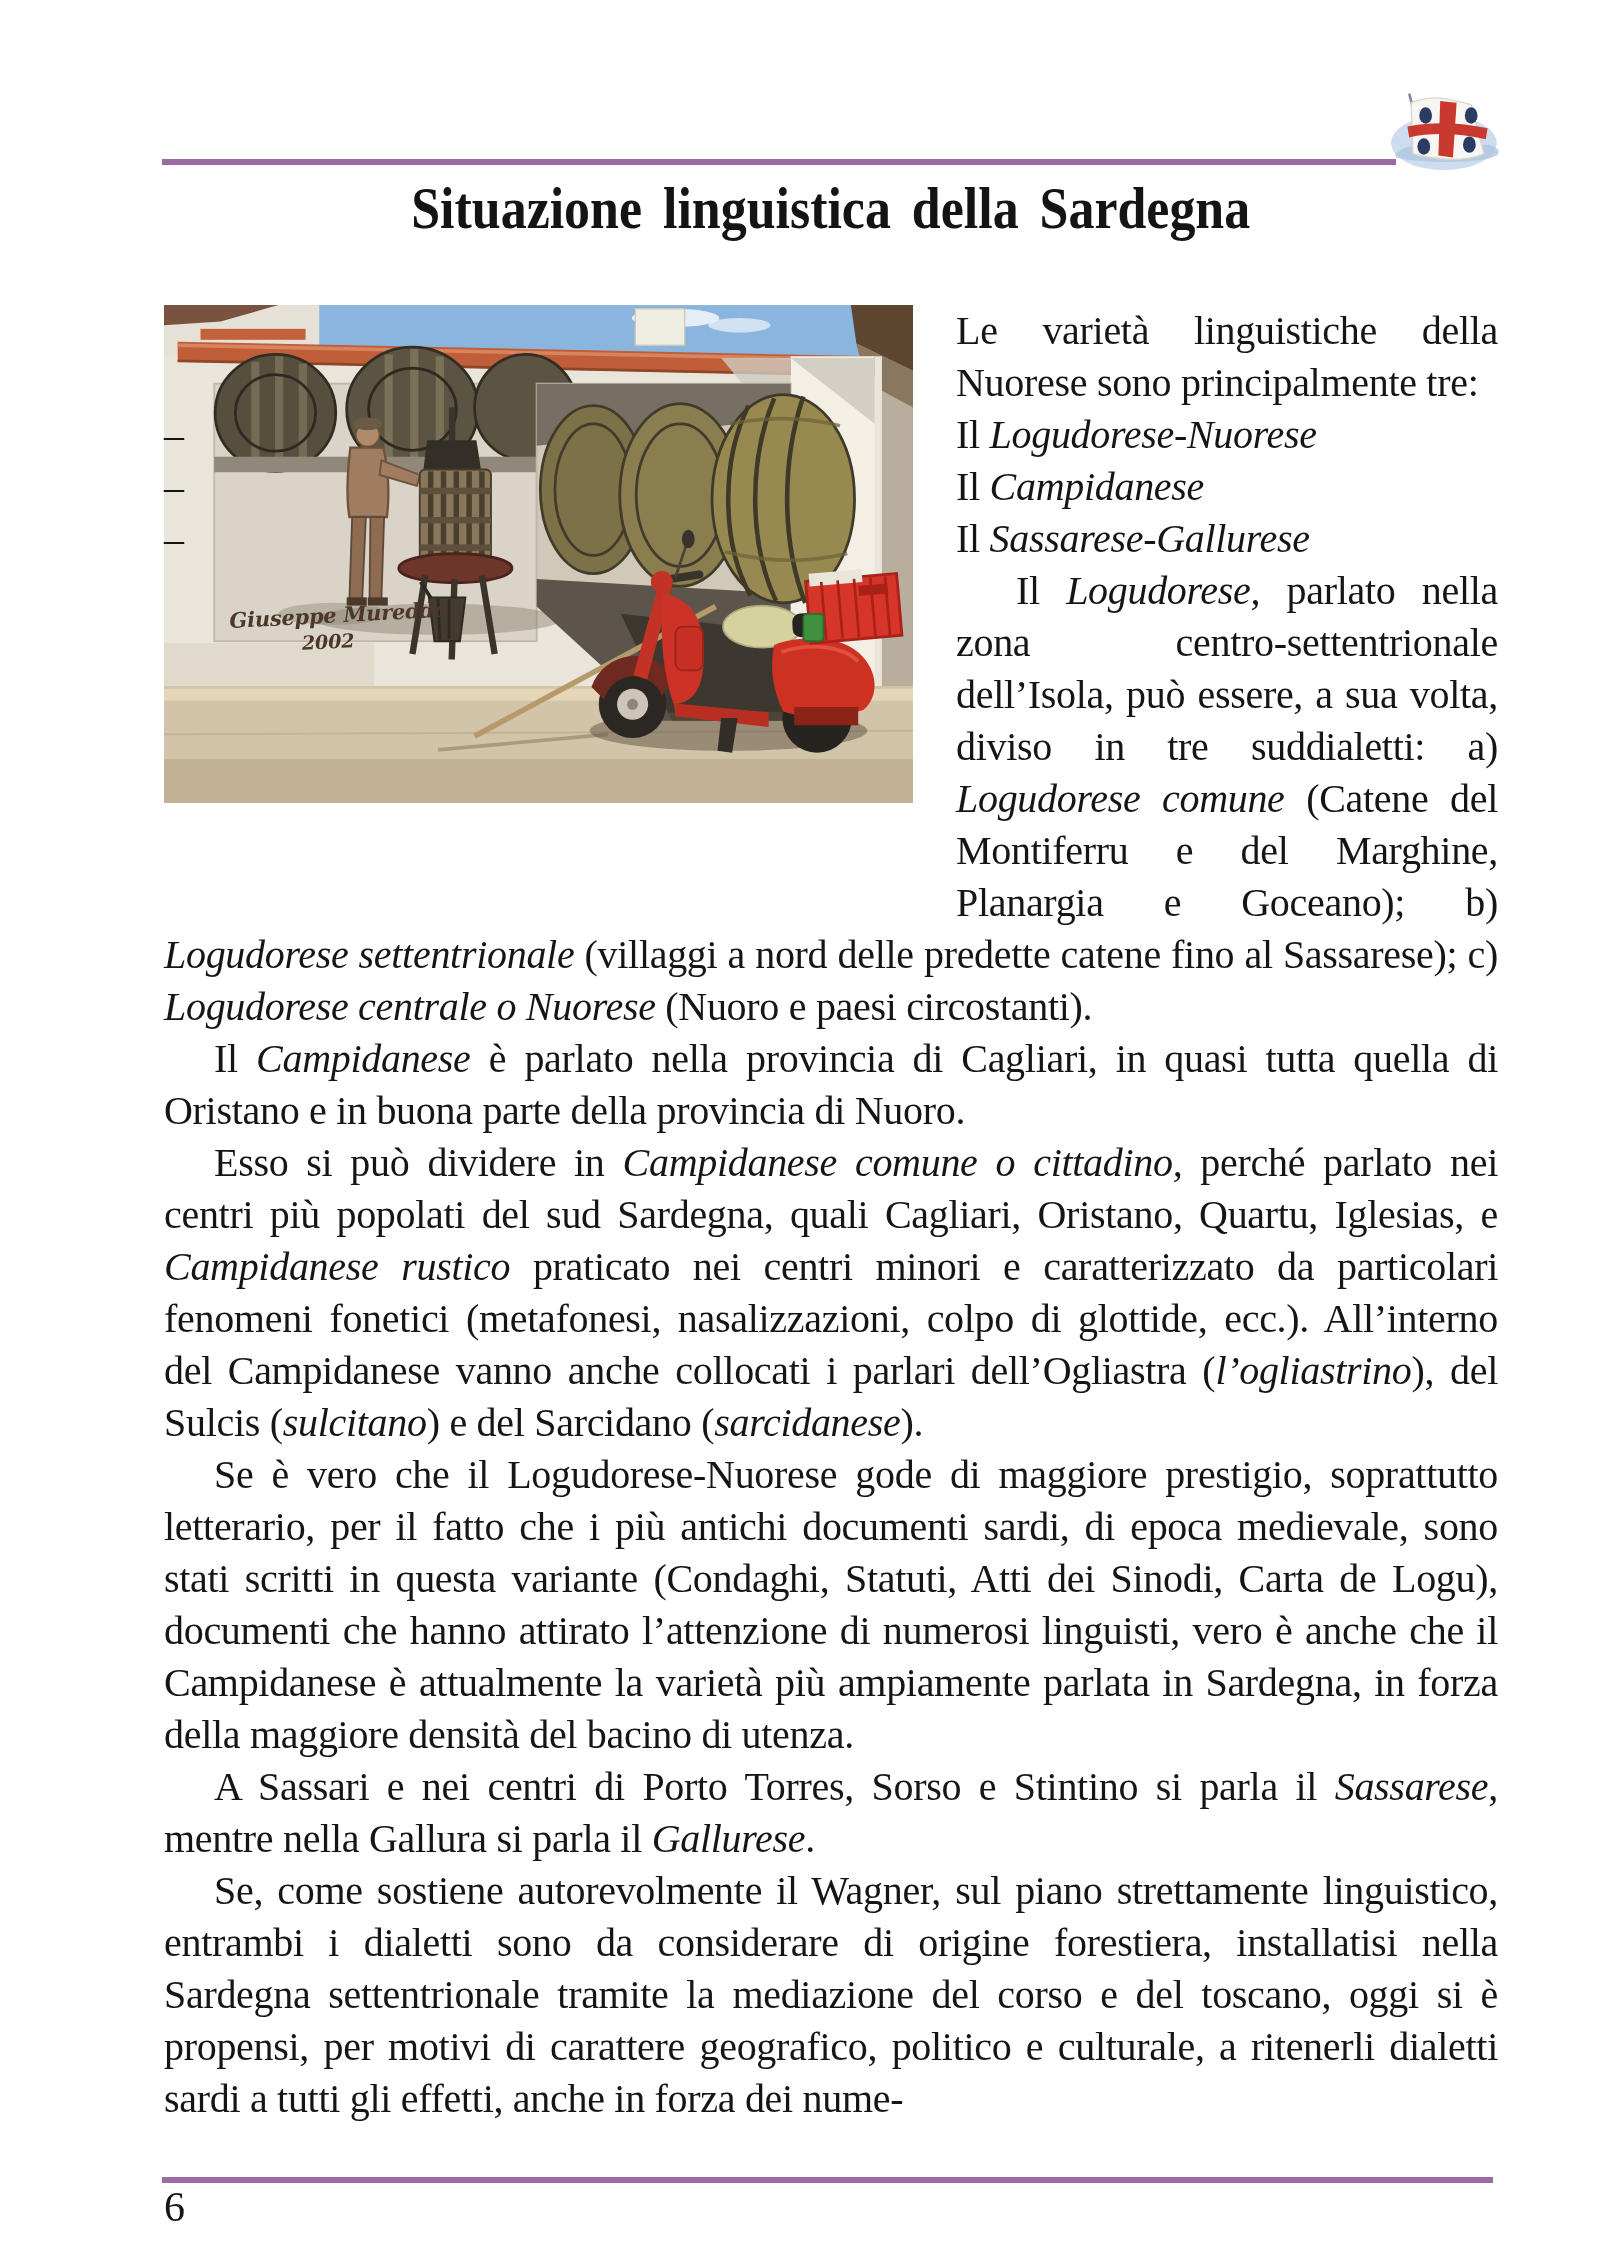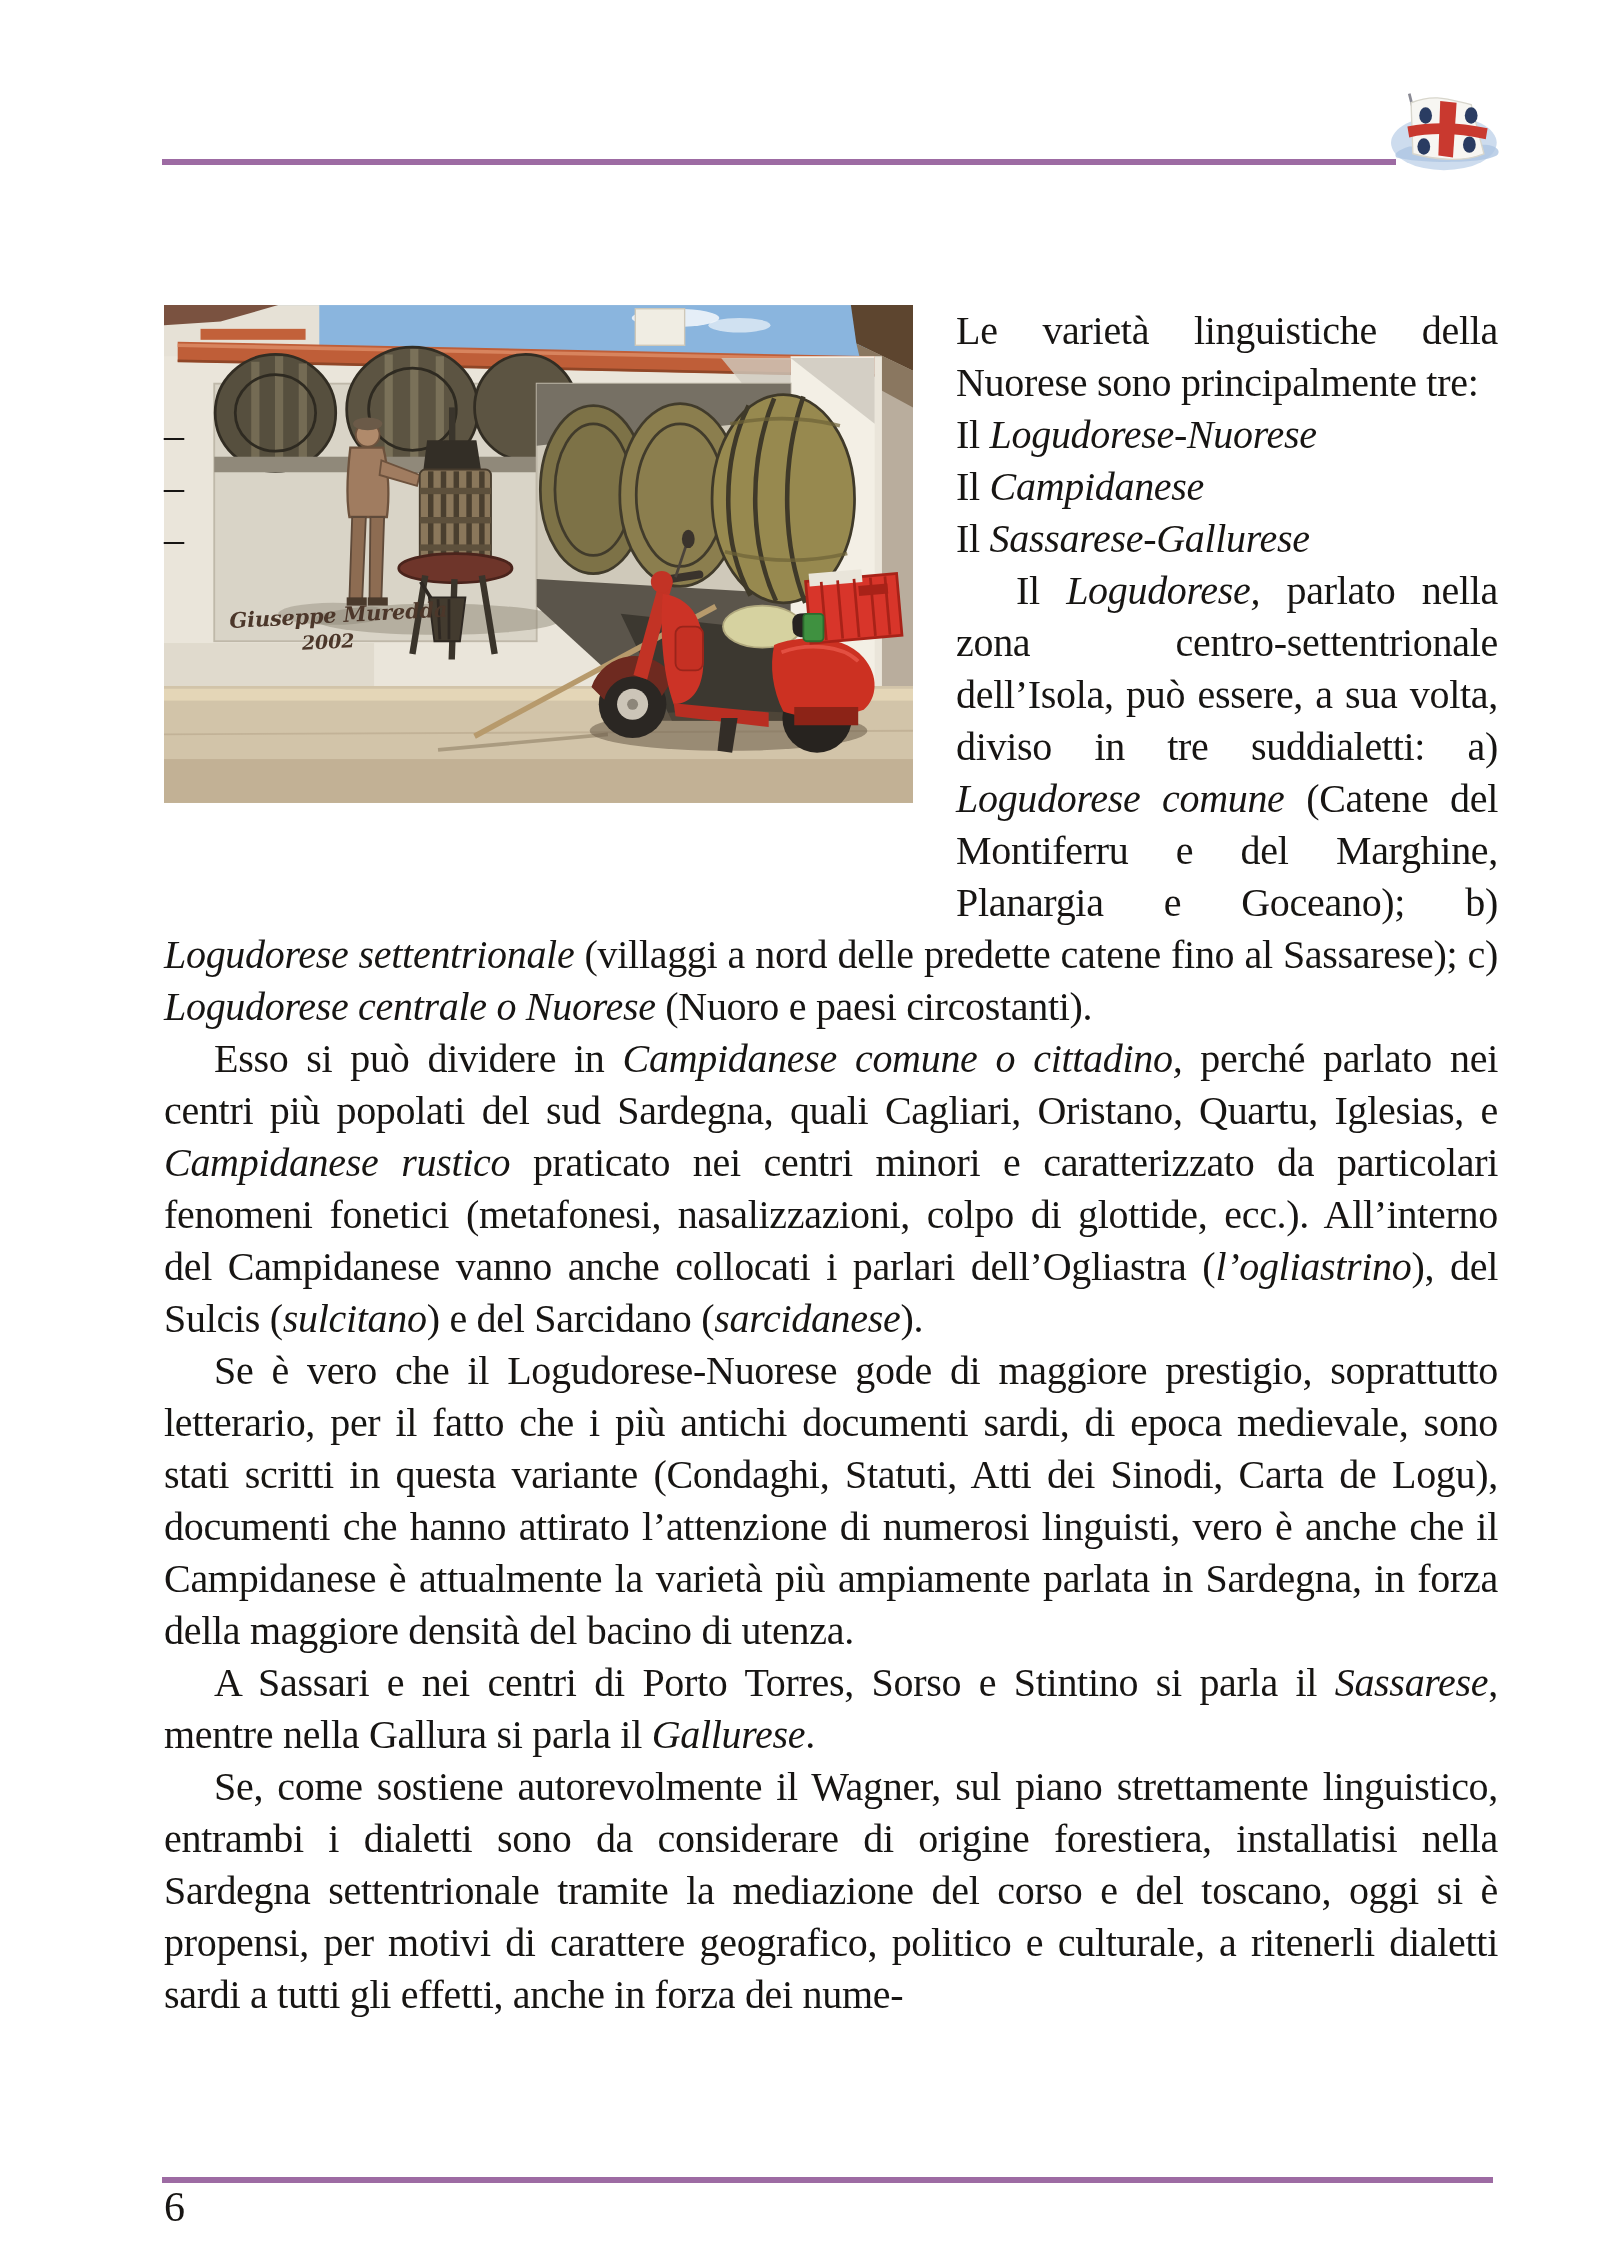--- a/index.html
+++ b/index.html
@@ -74,20 +74,23 @@
     <line x1="22" y1="4" x2="26" y2="20" stroke="#8a8a94" stroke-width="3"></line>
     <path d="M24,14 C50,4 64,10 90,16 L104,70 C80,80 48,76 26,70 Z" fill="#f7f6f2" stroke="#d8d6cc" stroke-width="1.5"></path>
     <path d="M20,40 C50,34 80,36 108,42 L106,54 C78,48 48,46 22,52 Z" fill="#c9392f"></path>
     <path d="M56,12 L74,14 L70,74 L54,72 Z" fill="#c9392f"></path>
     <ellipse cx="40" cy="28" rx="7" ry="9" fill="#2a3c62"></ellipse>
     <ellipse cx="90" cy="28" rx="7" ry="9" fill="#2a3c62"></ellipse>
     <ellipse cx="38" cy="62" rx="7" ry="9" fill="#2a3c62"></ellipse>
     <ellipse cx="88" cy="60" rx="7" ry="9" fill="#2a3c62"></ellipse>
   </svg>
 
+  <div class="title-wrap">
+    <span class="title-inner">Situazione linguistica della Sardegna</span>
+  </div>
 
   <div class="content">
 
     <figure class="photo" style="margin-left:0;margin-top:0;">
       <svg viewBox="0 0 820 545" style="font-size:44px">
 
         <g>
           <rect x="0" y="0" width="820" height="62" fill="#8ab5de"></rect>
           <ellipse cx="560" cy="14" rx="48" ry="10" fill="#eef4fa" opacity="0.9"></ellipse>
           <ellipse cx="630" cy="22" rx="34" ry="8" fill="#eef4fa" opacity="0.7"></ellipse>
@@ -251,20 +254,21 @@
     </div>
     <div class="dialect-item">
       <span class="dash">–</span><span>Il </span><span class="bi">Campidanese</span>
     </div>
     <div class="dialect-item">
       <span class="dash">–</span><span>Il </span><span class="bi">Sassarese-Gallurese</span>
     </div>
 
     <p class="para logu"><span>Il </span><span class="bi">Logudorese,</span><span> parlato nella zona centro-settentrionale dell’Isola, può essere, a sua volta, diviso in tre suddialetti: a) </span><span class="it">Logudorese comune</span><span> (Catene del Montiferru e del Marghine, Planargia e Goceano); b) </span><span class="it">Logudorese settentrionale</span><span> (villaggi a nord delle predette catene fino al Sassarese); c) </span><span class="it">Logudorese centrale o </span><span class="bi">Nuorese</span><span> (Nuoro e paesi circostanti).</span></p>
 
+    <p class="para"><span>Il </span><span class="bi">Campidanese</span><span> è parlato nella provincia di Cagliari, in quasi tutta quella di Oristano e in buona parte della provincia di Nuoro.</span></p>
 
     <p class="para"><span>Esso si può dividere in </span><span class="it">Campidanese comune o cittadino,</span><span> perché parlato nei centri più popolati del sud Sardegna, quali Cagliari, Oristano, Quartu, Iglesias, e </span><span class="it">Campidanese rustico</span><span> praticato nei centri minori e caratterizzato da particolari fenomeni fonetici (metafonesi, nasalizzazioni, colpo di glottide, ecc.). All’interno del Campidanese vanno anche collocati i parlari dell’Ogliastra (</span><span class="it">l’ogliastrino</span><span>), del Sulcis (</span><span class="it">sulcitano</span><span>) e del Sarcidano (</span><span class="it">sarcidanese</span><span>).</span></p>
 
     <p class="para"><span>Se è vero che il Logudorese-Nuorese gode di maggiore prestigio, soprattutto letterario, per il fatto che i più antichi documenti sardi, di epoca medievale, sono stati scritti in questa variante (Condaghi, Statuti, Atti dei Sinodi, Carta de Logu), documenti che hanno attirato l’attenzione di numerosi linguisti, vero è anche che il Campidanese è attualmente la varietà più ampiamente parlata in Sardegna, in forza della maggiore densità del bacino di utenza.</span></p>
 
     <p class="para"><span>A Sassari e nei centri di Porto Torres, Sorso e Stintino si parla il </span><span class="bi">Sassarese</span><span>, mentre nella Gallura si parla il </span><span class="bi">Gallurese</span><span>.</span></p>
 
     <p class="para"><span>Se, come sostiene autorevolmente il Wagner, sul piano strettamente linguistico, entrambi i dialetti sono da considerare di origine forestiera, installatisi nella Sardegna settentrionale tramite la mediazione del corso e del toscano, oggi si è propensi, per motivi di carattere geografico, politico e culturale, a ritenerli dialetti sardi a tutti gli effetti, anche in forza dei nume-</span></p>
 
   </div>

